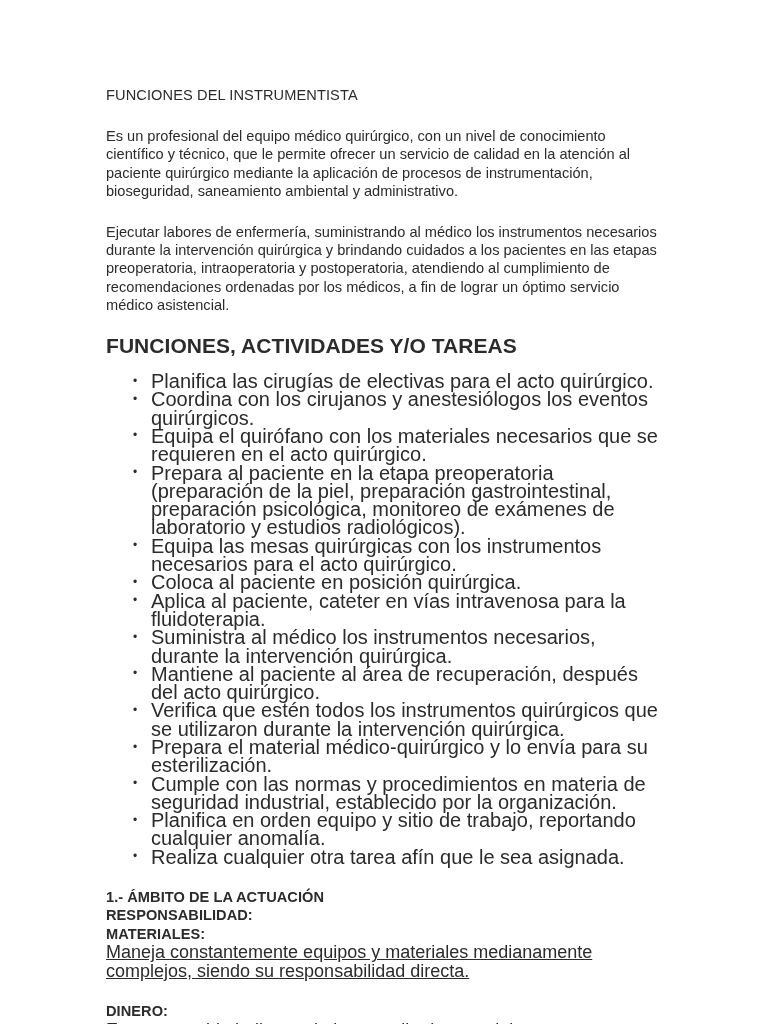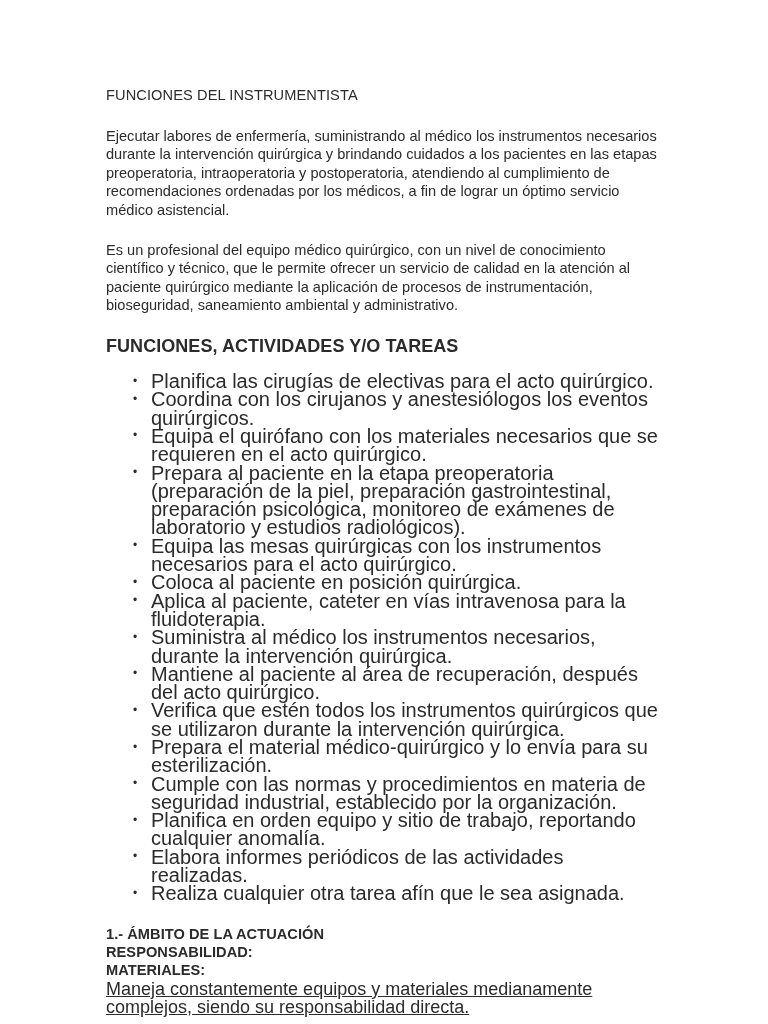--- a/index.html
+++ b/index.html
@@ -37,21 +37,21 @@
     margin: 0 0 23px 0;
   }
   p.para {
     font-size: 14.6px;
     line-height: 18.4px;
     font-weight: 400;
     margin: 0 0 22px 0;
     text-align: left;
   }
   h2.section-heading {
-    font-size: 18px;
+    font-size: 21px;
     line-height: 18.4px;
     font-weight: 700;
     margin: 0 0 17px 0;
     letter-spacing: 0.05px;
   }
   ul.task-list {
     list-style: none;
     margin: 0 0 22px 0;
     padding: 0;
   }
@@ -91,41 +91,40 @@
   .sub-block { margin: 0; }
 </style>
 </head>
 <body>
 
 <div class="page">
   <div class="content">
 
     <div class="doc-title">FUNCIONES DEL INSTRUMENTISTA</div>
 
+    <p class="para">Es un profesional del equipo médico quirúrgico, con un nivel de conocimiento científico y técnico, que le permite ofrecer un servicio de calidad en la atención al paciente quirúrgico mediante la aplicación de procesos de instrumentación, bioseguridad, saneamiento ambiental y administrativo.</p>
+
     <p class="para">Ejecutar labores de enfermería, suministrando al médico los instrumentos necesarios durante la intervención quirúrgica y brindando cuidados a los pacientes en las etapas preoperatoria, intraoperatoria y postoperatoria, atendiendo al cumplimiento de recomendaciones ordenadas por los médicos, a fin de lograr un óptimo servicio médico asistencial.</p>
-
-    <p class="para">Es un profesional del equipo médico quirúrgico, con un nivel de conocimiento científico y técnico, que le permite ofrecer un servicio de calidad en la atención al paciente quirúrgico mediante la aplicación de procesos de instrumentación, bioseguridad, saneamiento ambiental y administrativo.</p>
 
     <h2 class="section-heading">FUNCIONES, ACTIVIDADES Y/O TAREAS</h2>
 
     <ul class="task-list">
       <li>Planifica las cirugías de electivas para el acto quirúrgico.</li>
       <li>Coordina con los cirujanos y anestesiólogos los eventos quirúrgicos.</li>
       <li>Equipa el quirófano con los materiales necesarios que se requieren en el acto quirúrgico.</li>
       <li>Prepara al paciente en la etapa preoperatoria (preparación de la piel, preparación gastrointestinal, preparación psicológica, monitoreo de exámenes de laboratorio y estudios radiológicos).</li>
       <li>Equipa las mesas quirúrgicas con los instrumentos necesarios para el acto quirúrgico.</li>
       <li>Coloca al paciente en posición quirúrgica.</li>
       <li>Aplica al paciente, cateter en vías intravenosa para la fluidoterapia.</li>
       <li>Suministra al médico los instrumentos necesarios, durante la intervención quirúrgica.</li>
       <li>Mantiene al paciente al área de recuperación, después del acto quirúrgico.</li>
       <li>Verifica que estén todos los instrumentos quirúrgicos que se utilizaron durante la intervención quirúrgica.</li>
       <li>Prepara el material médico-quirúrgico y lo envía para su esterilización.</li>
       <li>Cumple con las normas y procedimientos en materia de seguridad industrial, establecido por la organización.</li>
       <li>Planifica en orden equipo y sitio de trabajo, reportando cualquier anomalía.</li>
-      <li>Elabora informes periódicos de las actividades realizadas.</li>
       <li>Realiza cualquier otra tarea afín que le sea asignada.</li>
     </ul>
 
     <div class="block-headings">
       <div class="hd">1.- ÁMBITO DE LA ACTUACIÓN</div>
       <div class="hd">RESPONSABILIDAD:</div>
       <div class="hd">MATERIALES:</div>
       <p class="tight">Maneja constantemente equipos y materiales medianamente complejos, siendo su responsabilidad directa.</p>
 
       <div class="gap-22"></div>

